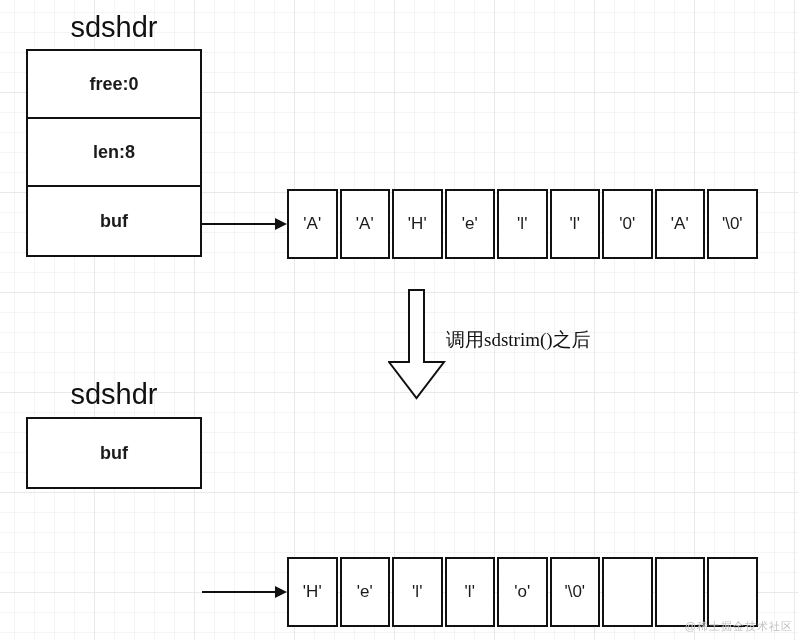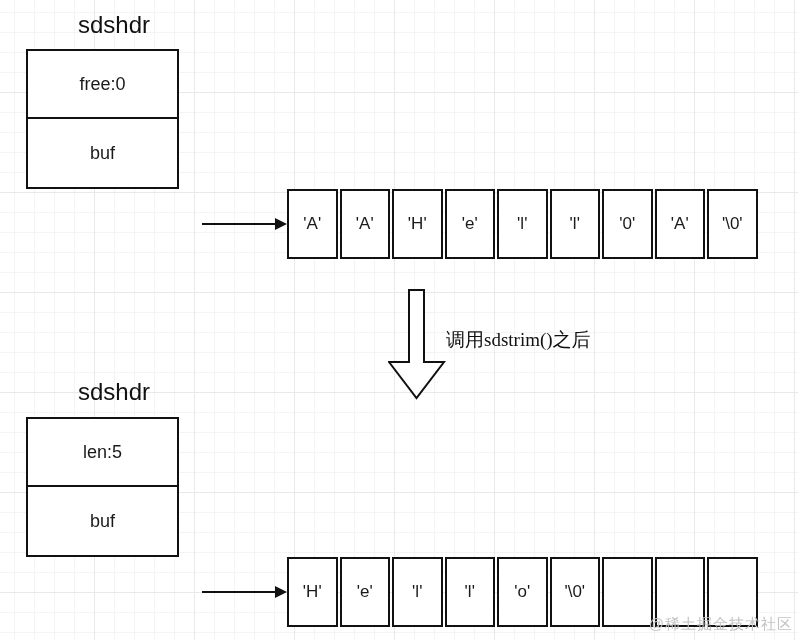--- a/index.html
+++ b/index.html
@@ -21,28 +21,29 @@
       linear-gradient(#f4f4f4 1px, transparent 1px),
       linear-gradient(90deg, #f4f4f4 1px, transparent 1px);
     background-size: 100px 100px, 100px 100px, 20px 20px, 20px 20px;
     background-position: -6px -8px, -6px -8px, -6px -8px, -6px -8px;
   }
   .abs { position: absolute; }
 
   .struct-title {
     width: 176px;
     text-align: center;
-    font-size: 24px;
+    font-size: 29px;
     color: #111;
   }
 
   .struct-box {
-    width: 153px;
+    width: 176px;
     border: 2px solid #111;
     background: #fff;
+    font-weight: bold;
   }
   .struct-row {
     height: 68px;
     border-bottom: 2px solid #111;
     display: flex;
     align-items: center;
     justify-content: center;
     font-size: 18px;
     background: #fff;
   }
@@ -64,36 +65,37 @@
     flex: none;
   }
 
   .transition-label {
     font-size: 19px;
     color: #111;
     white-space: nowrap;
   }
 
   .watermark {
-    font-size: 15px;
+    font-size: 11px;
     color: #c2c2c2;
     letter-spacing: 1px;
     white-space: nowrap;
     text-align: center;
   }
 </style>
 </head>
 <body>
 
 <div class="canvas">
 
   <div class="abs struct-title" style="left:26px; top:11px;">sdshdr</div>
 
   <div class="abs struct-box" style="left:26px; top:49px;">
     <div class="struct-row">free:0</div>
+    <div class="struct-row">len:8</div>
     <div class="struct-row">buf</div>
   </div>
 
   <svg class="abs" style="left:202px; top:216px;" width="86" height="16">
     <line x1="0" y1="8" x2="74" y2="8" stroke="#111" stroke-width="2"></line>
     <polygon points="73,2 85,8 73,14" fill="#111"></polygon>
   </svg>
 
   <div class="abs cells" style="left:287px; top:189px;">
     <div class="cell">'A'</div>
@@ -109,21 +111,20 @@
 
   <svg class="abs" style="left:388px; top:289px;" width="62" height="112">
     <polygon points="21,1 36,1 36,73 56,73 28.5,109 1,73 21,73" fill="#ffffff" stroke="#111" stroke-width="2" stroke-linejoin="miter"></polygon>
   </svg>
 
   <div class="abs transition-label" style="left:446px; top:327px;font-family:Liberation Serif, serif;">调用sdstrim()之后</div>
 
   <div class="abs struct-title" style="left:26px; top:378px;">sdshdr</div>
 
   <div class="abs struct-box" style="left:26px; top:417px;">
-    <div class="struct-row">len:5</div>
     <div class="struct-row">buf</div>
   </div>
 
   <svg class="abs" style="left:202px; top:584px;" width="86" height="16">
     <line x1="0" y1="8" x2="74" y2="8" stroke="#111" stroke-width="2"></line>
     <polygon points="73,2 85,8 73,14" fill="#111"></polygon>
   </svg>
 
   <div class="abs cells" style="left:287px; top:557px;">
     <div class="cell">'H'</div>

